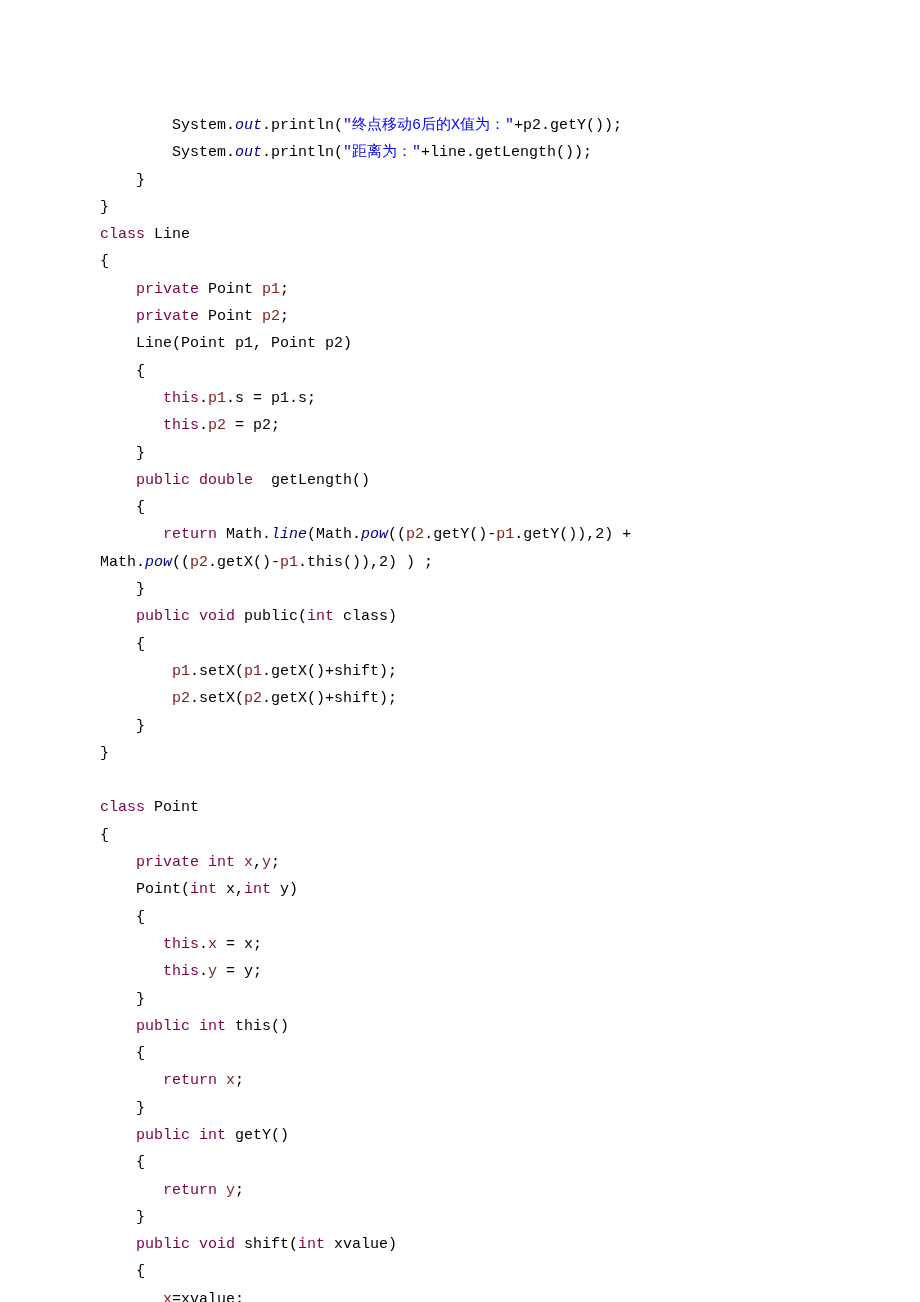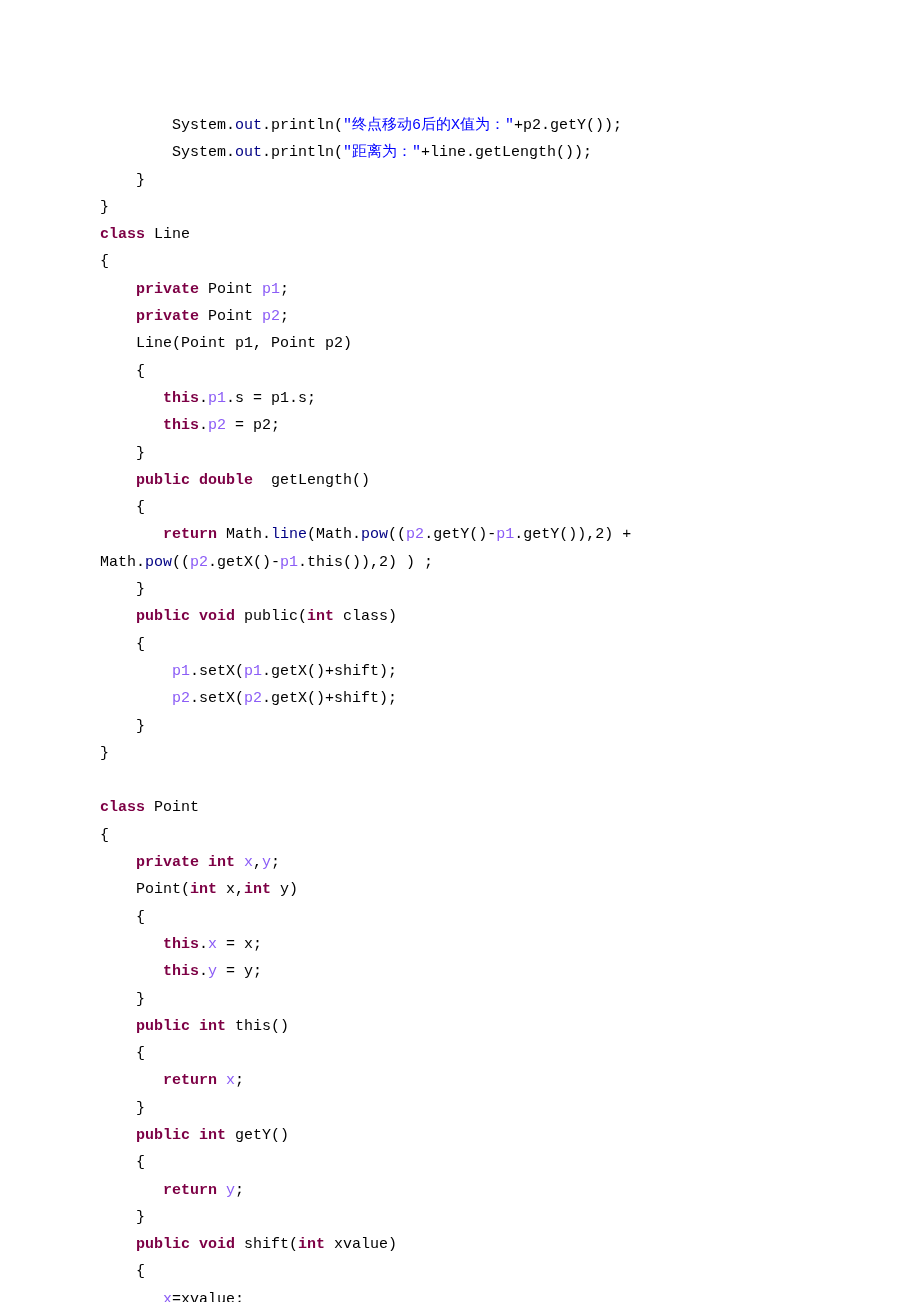--- a/index.html
+++ b/index.html
@@ -17,23 +17,23 @@
     box-sizing: border-box;
     padding: 112px 100px 40px 100px;
   }
   pre {
     margin: 0;
     font-family: inherit;
     font-size: inherit;
     line-height: inherit;
     white-space: pre;
   }
-  .kw { color: #7d0045; font-weight: bold; }      
-  .stat { color: #000084; }   
-  .fld { color: #8b5cf6; }                        
+  .kw { color: #7d0045; font-weight: normal; }      
+  .stat { color: #000084; font-style: italic; }   
+  .fld { color: #7f1d1d; }                        
   .str { color: #0000ff; }                        
 </style>
 </head>
 <body>
 
 <div class="page">
 <pre><span><span>        System.</span><span class="stat">out</span><span>.println(</span><span class="str">"终点移动6后的X值为："</span><span>+p2.getY());</span></span>
 <span><span>        System.</span><span class="stat">out</span><span>.println(</span><span class="str">"距离为："</span><span>+line.getLength());</span></span>
 <span>    }</span>
 <span>}</span>

